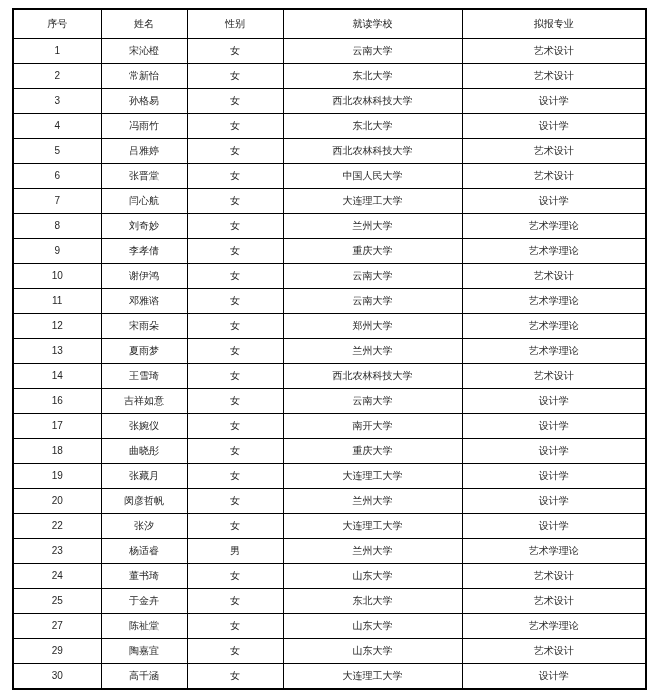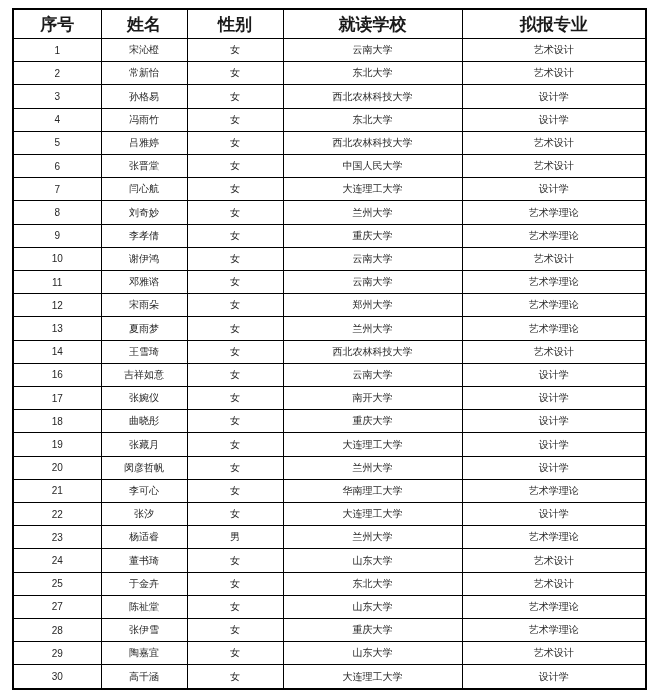--- a/index.html
+++ b/index.html
@@ -31,22 +31,22 @@
   table.roster td {
     border: 1px solid #000000;
     text-align: center;
     vertical-align: middle;
     padding: 0 2px;
     overflow: hidden;
     white-space: nowrap;
   }
   table.roster thead th {
     height: 28px;
-    font-size: 17px;
-    font-weight: bold;
+    font-size: 10px;
+    font-weight: normal;
     color: #1a1a1a;
   }
   table.roster tbody td {
     font-size: 10px;
     color: #262626;
     font-weight: normal;
   }
   col.c-no     { width: 88px; }
   col.c-name   { width: 86px; }
   col.c-gender { width: 96px; }
@@ -221,27 +221,20 @@
   </tr>
 
   <tr>
     <td>20</td>
     <td>闵彦哲帆</td>
     <td>女</td>
     <td>兰州大学</td>
     <td>设计学</td>
   </tr>
 
-  <tr>
-    <td>21</td>
-    <td>李可心</td>
-    <td>女</td>
-    <td>华南理工大学</td>
-    <td>艺术学理论</td>
-  </tr>
 
   <tr>
     <td>22</td>
     <td>张汐</td>
     <td>女</td>
     <td>大连理工大学</td>
     <td>设计学</td>
   </tr>
 
   <tr>
@@ -270,27 +263,20 @@
 
 
   <tr>
     <td>27</td>
     <td>陈祉堂</td>
     <td>女</td>
     <td>山东大学</td>
     <td>艺术学理论</td>
   </tr>
 
-  <tr>
-    <td>28</td>
-    <td>张伊雪</td>
-    <td>女</td>
-    <td>重庆大学</td>
-    <td>艺术学理论</td>
-  </tr>
 
   <tr>
     <td>29</td>
     <td>陶嘉宜</td>
     <td>女</td>
     <td>山东大学</td>
     <td>艺术设计</td>
   </tr>
 
   <tr>

